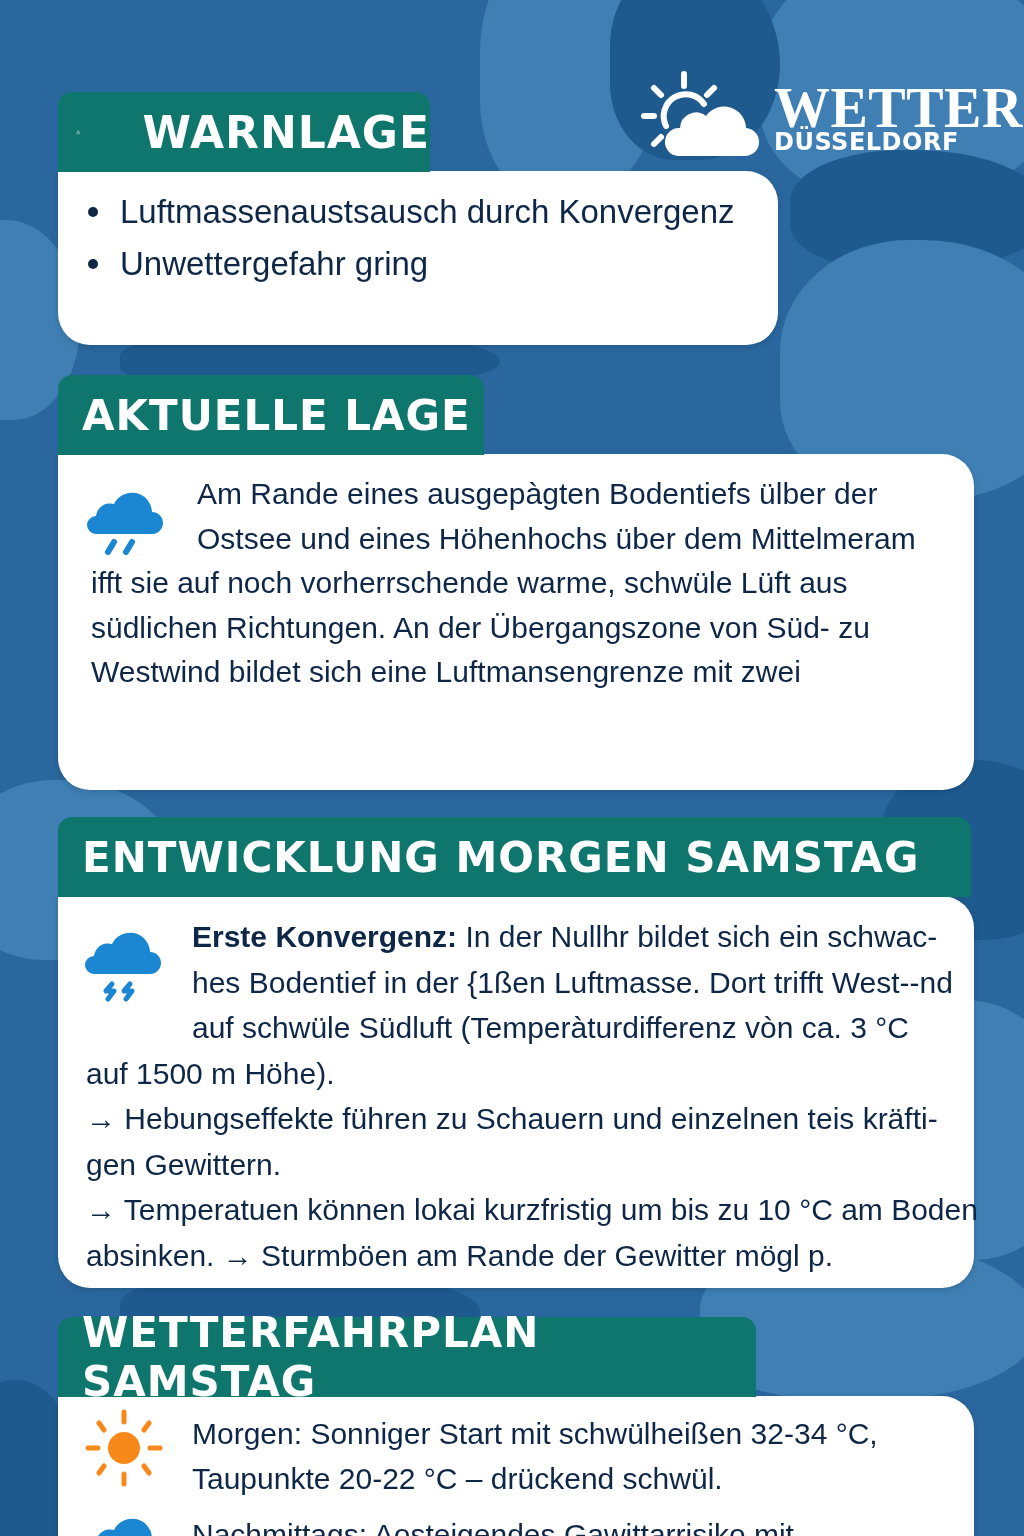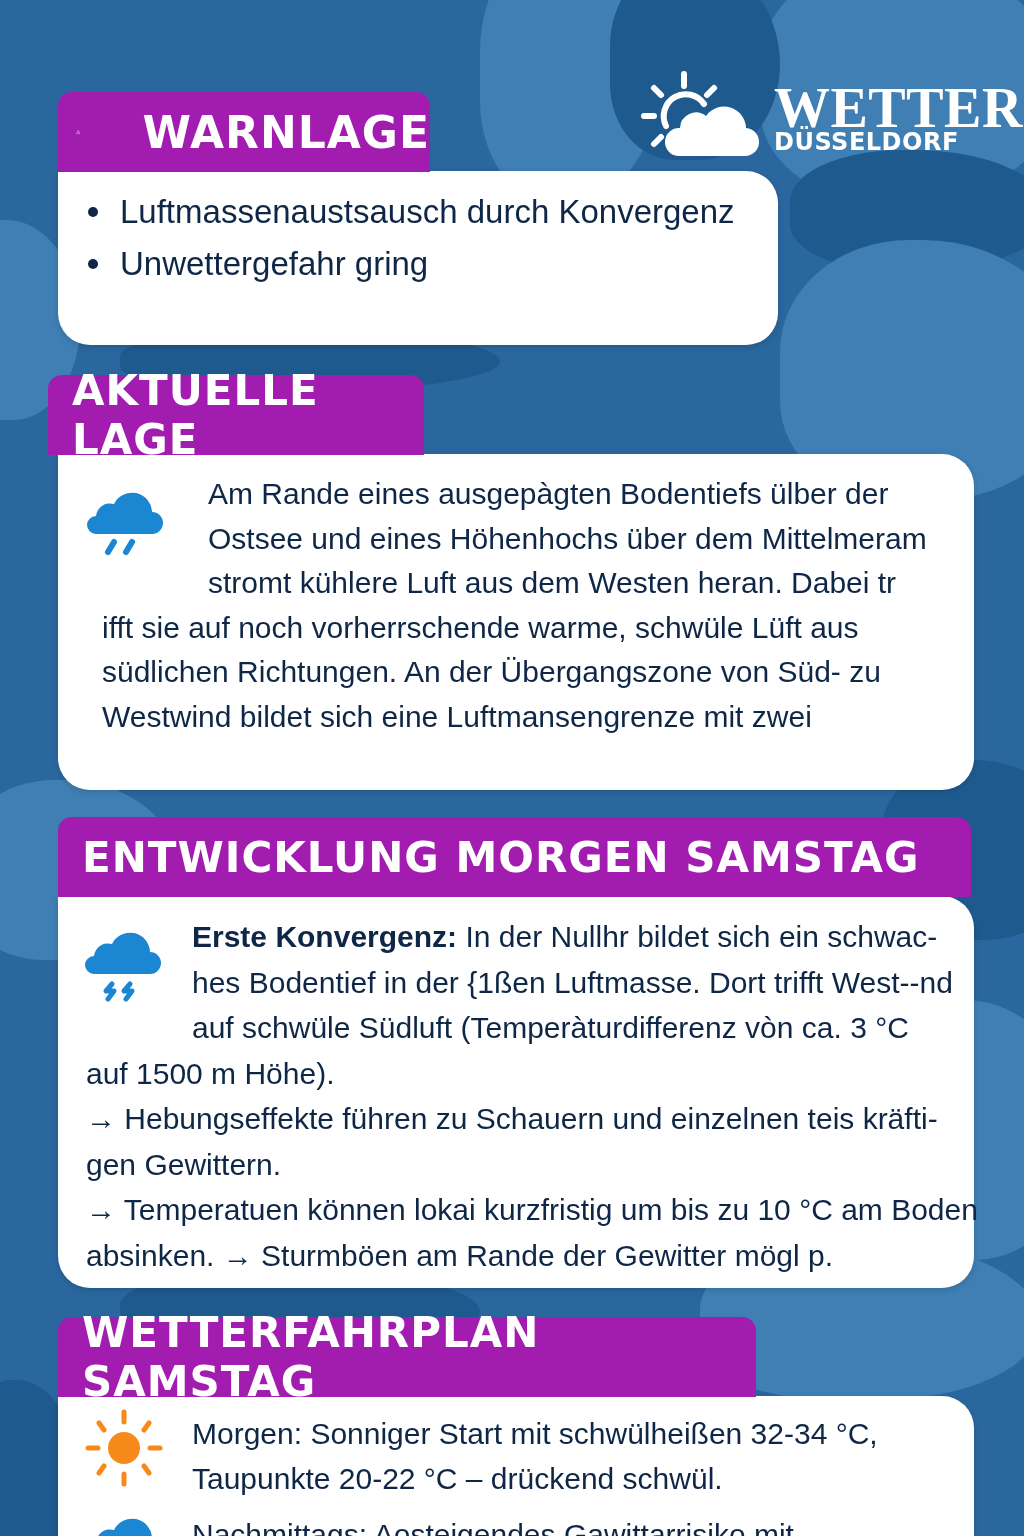--- a/index.html
+++ b/index.html
@@ -18,21 +18,21 @@
 
   
   .logo { position: absolute; left: 640px; top: 66px; width: 340px; height: 100px; z-index: 2; }
   .logo .icon { position: absolute; left: 0; top: 4px; width: 120px; height: 90px; }
   .logo .title { position: absolute; left: 134px; top: 10px; font-family: Liberation Serif, serif; font-weight: bold; font-size: 56px; color: #fff; letter-spacing: 0.5px; }
   .logo .sub { position: absolute; left: 134px; top: 62px; font-family: "DejaVu Sans", sans-serif; font-weight: bold; font-size: 24px; color: #fff; letter-spacing: 0.5px; }
 
   
   .tab {
     position: absolute; z-index: 2;
-    background: #a21caf;
+    background: #0f766e;
     border-radius: 14px 14px 0 0;
     color: #fff;
     font-family: "DejaVu Sans", sans-serif;
     font-weight: bold;
     display: flex; align-items: center;
     padding-left: 24px;
     letter-spacing: 1px;
     gap: 48px;
   }
   .card {
@@ -104,33 +104,32 @@
   <li>
       <span class="dot"></span>
       <span>Luftmassenaustsausch durch Konvergenz</span>
     </li>
   <li>
       <span class="dot"></span>
       <span>Unwettergefahr gring</span>
     </li>
 </ul>
 
-<div class="tab" style="left:48px;top:375px;width:376px;height:80px;font-size:42px;">
+<div class="tab" style="left:58px;top:375px;width:426px;height:80px;font-size:42px;">
   <span>AKTUELLE LAGE</span>
 </div>
 <div class="card" style="left:58px;top:454px;width:916px;height:336px;"></div>
 <svg class="ico" style="left:84px;top:478px;" width="80" height="82" viewBox="0 0 80 82">
   <path fill="#1b86d1" d="M12 56 h56 a11 11 0 0 0 0 -22 a20 20 0 0 0 -38 -8 a14 14 0 0 0 -18 12 a9 9 0 0 0 0 18 z"></path>
   <line x1="30" y1="64" x2="24" y2="74" stroke="#1b86d1" stroke-width="6" stroke-linecap="round"></line>
   <line x1="48" y1="64" x2="42" y2="74" stroke="#1b86d1" stroke-width="6" stroke-linecap="round"></line>
 </svg>
-<div class="txt para" style="left:102px;top:472px;">
+<div class="txt para" style="left:91px;top:472px;">
   <div style="padding-left:106px;">Am Rande eines ausgepàgten Bodentiefs ülber der</div>
   <div style="padding-left:106px;">Ostsee und eines Höhenhochs über dem Mittelmeram</div>
-  <div style="padding-left:106px;">stromt kühlere Luft aus dem Westen heran. Dabei tr</div>
   <div>ifft sie auf noch vorherrschende warme, schwüle Lüft aus</div>
   <div>südlichen Richtungen. An der Übergangszone von Süd- zu</div>
   <div>Westwind bildet sich eine Luftmansengrenze mit zwei</div>
 </div>
 
 <div class="tab" style="left:58px;top:817px;width:913px;height:80px;font-size:42px;">
   <span>ENTWICKLUNG MORGEN SAMSTAG</span>
 </div>
 <div class="card" style="left:58px;top:896px;width:916px;height:392px;"></div>
 <svg class="ico" style="left:82px;top:918px;" width="80" height="100" viewBox="0 0 80 100">

